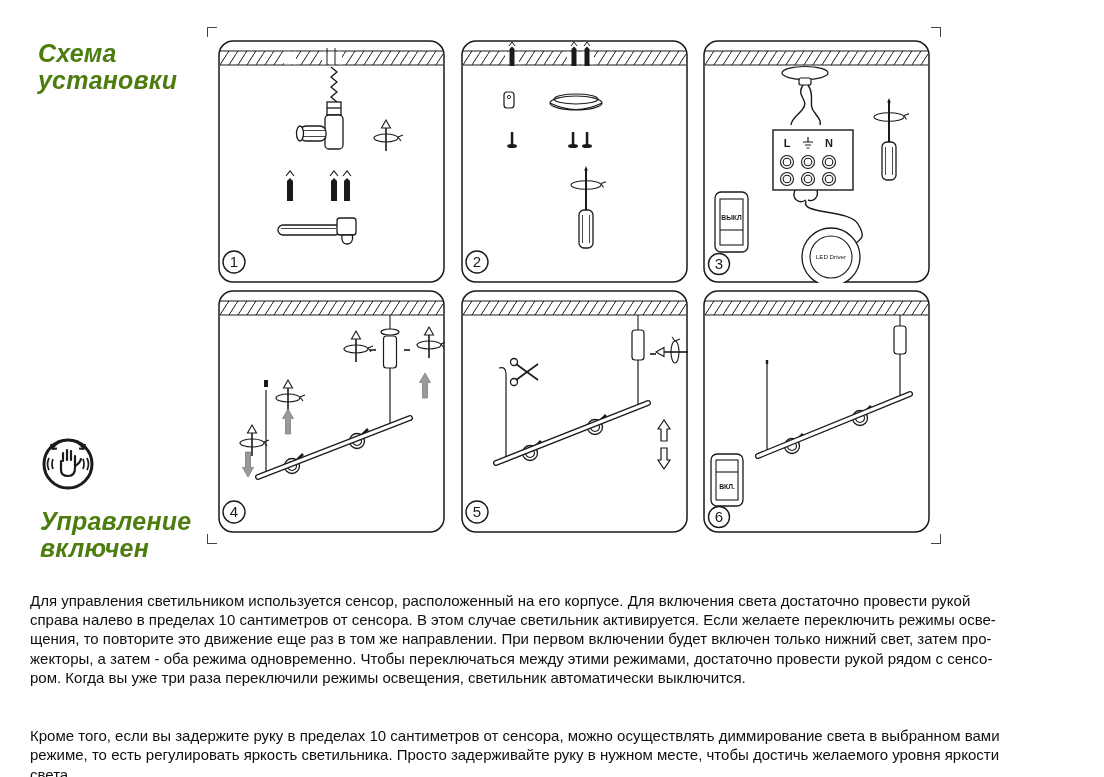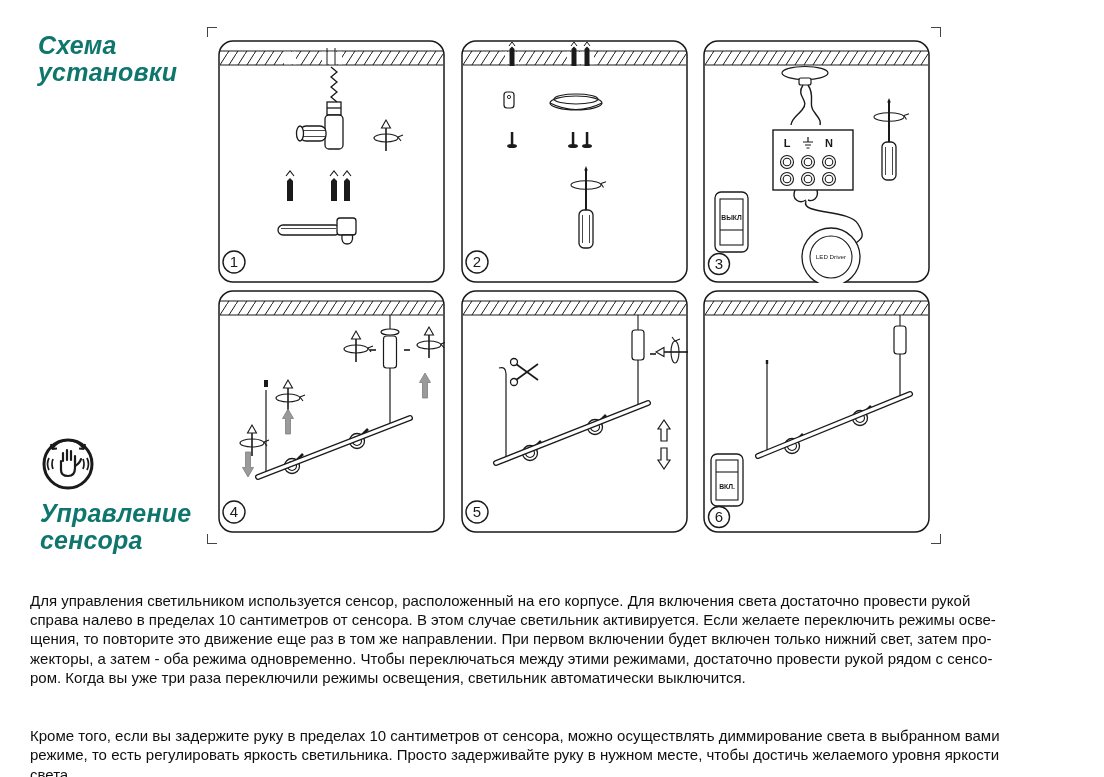--- a/index.html
+++ b/index.html
@@ -1,19 +1,19 @@
 <!DOCTYPE html>
 <html><head>
 <meta charset="utf-8">
 <style>
   html,body{margin:0;padding:0;background:#e8e8e8;}
   .page{position:relative;width:1104px;height:777px;background:#ffffff;overflow:hidden;
         font-family:"Liberation Sans",sans-serif;color:#111;}
   .h-title{position:absolute;font-weight:bold;font-style:italic;font-size:25px;line-height:27px;
-           white-space:pre-line;color:#0f766e;letter-spacing:.2px;}
+           white-space:pre-line;color:#4d7c0f;letter-spacing:.2px;margin-top:8px;}
   .panel{position:absolute;width:227px;height:243px;}
   .panel svg{display:block;width:227px;height:243px;}
   .body-text{position:absolute;left:30px;top:552px;width:1070px;font-size:15px;line-height:19.35px;
              white-space:pre;color:#0f0f0f;}
   .crop{position:absolute;width:9px;height:9px;}
   .crop.tl{border-top:1.3px solid #444;border-left:1.3px solid #444;}
   .crop.tr{border-top:1.3px solid #444;border-right:1.3px solid #444;}
   .crop.bl{border-bottom:1.3px solid #444;border-left:1.3px solid #444;}
   .crop.br{border-bottom:1.3px solid #444;border-right:1.3px solid #444;}
   .sensor-icon{position:absolute;}
@@ -357,21 +357,21 @@
       <g fill="none" stroke="#1a1a1a" stroke-width="1.7">
         <path d="M13,30 Q10,36 13,42"></path>
         <path d="M17,31 Q15,36 17,41"></path>
         <path d="M51,30 Q54,36 51,42"></path>
         <path d="M47,31 Q49,36 47,41"></path>
       </g>
     </svg>
   </div>
 
   <div class="h-title" style="left:40px;top:500px;">Управление
-сенсора</div>
+включен</div>
 
   <div class="body-text">
     <div>Для управления светильником используется сенсор, расположенный на его корпусе. Для включения света достаточно провести рукой
 справа налево в пределах 10 сантиметров от сенсора. В этом случае светильник активируется. Если желаете переключить режимы осве-
 щения, то повторите это движение еще раз в том же направлении. При первом включении будет включен только нижний свет, затем про-
 жекторы, а затем - оба режима одновременно. Чтобы переключаться между этими режимами, достаточно провести рукой рядом с сенсо-
 ром. Когда вы уже три раза переключили режимы освещения, светильник автоматически выключится.</div>
     <div>Кроме того, если вы задержите руку в пределах 10 сантиметров от сенсора, можно осуществлять диммирование света в выбранном вами
 режиме, то есть регулировать яркость светильника. Просто задерживайте руку в нужном месте, чтобы достичь желаемого уровня яркости
 света.</div>

